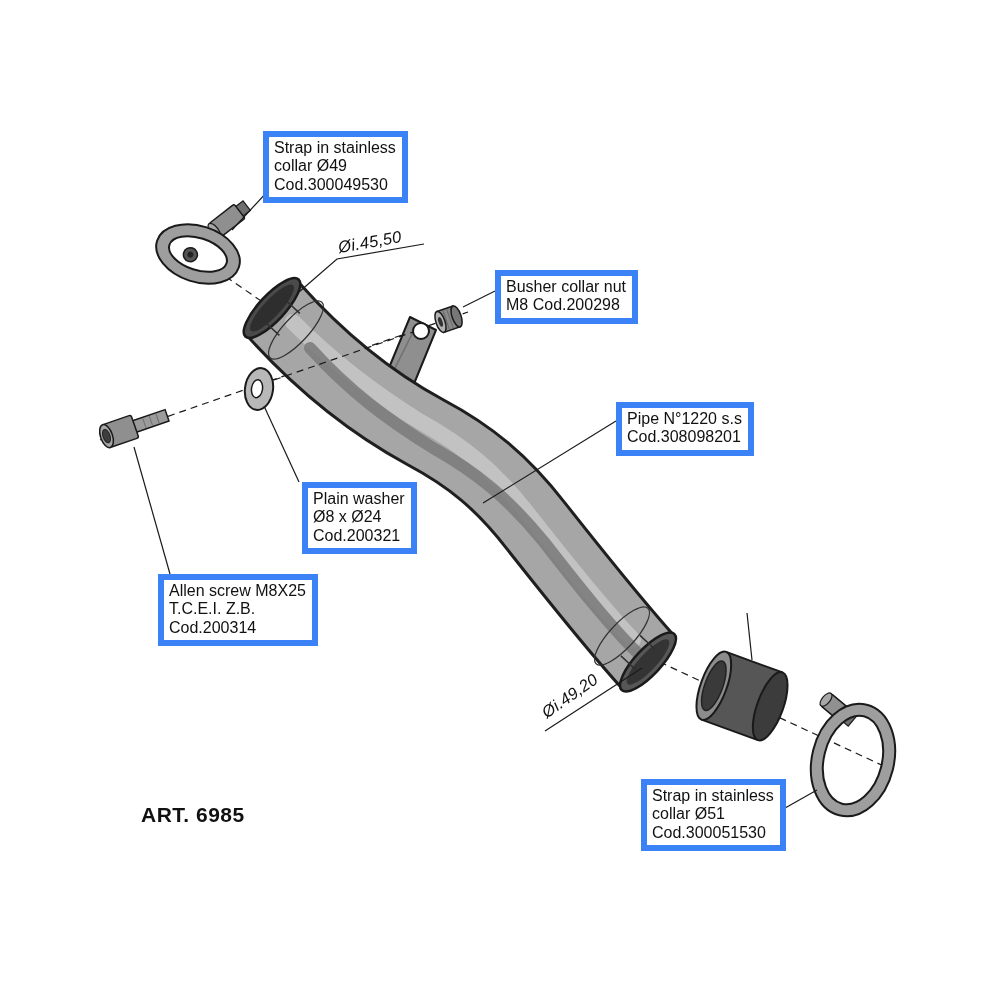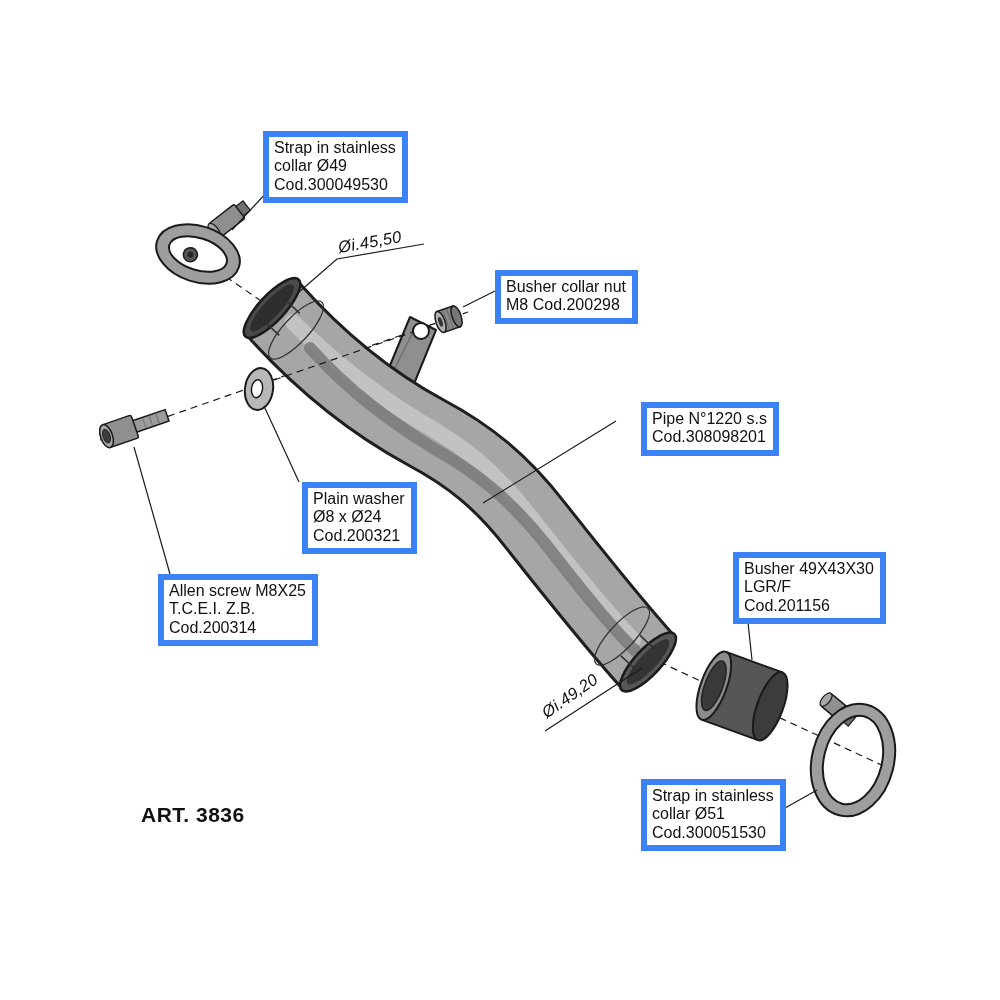--- a/index.html
+++ b/index.html
@@ -140,48 +140,43 @@
     <span class="callout-line">Strap in stainless</span>
     <span class="callout-line">collar Ø49</span>
     <span class="callout-line">Cod.300049530</span>
   </div>
 
   <div class="callout" style="left:495px; top:270px;">
     <span class="callout-line">Busher collar nut</span>
     <span class="callout-line">M8 Cod.200298</span>
   </div>
 
-  <div class="callout" style="left:616px; top:402px;margin-left:25px;">
+  <div class="callout" style="left:616px; top:402px;">
     <span class="callout-line">Pipe N°1220 s.s</span>
     <span class="callout-line">Cod.308098201</span>
   </div>
 
   <div class="callout" style="left:286px; top:482px;margin-left:16px;">
     <span class="callout-line">Plain washer</span>
     <span class="callout-line">Ø8 x Ø24</span>
     <span class="callout-line">Cod.200321</span>
   </div>
 
   <div class="callout" style="left:158px; top:574px;">
     <span class="callout-line">Allen screw M8X25</span>
     <span class="callout-line">T.C.E.I. Z.B.</span>
     <span class="callout-line">Cod.200314</span>
   </div>
 
-  <div class="callout" style="left:733px; top:552px;">
-    <span class="callout-line">Busher 49X43X30</span>
-    <span class="callout-line">LGR/F</span>
-    <span class="callout-line">Cod.201156</span>
-  </div>
 
   <div class="callout" style="left:641px; top:779px;">
     <span class="callout-line">Strap in stainless</span>
     <span class="callout-line">collar Ø51</span>
     <span class="callout-line">Cod.300051530</span>
   </div>
 
   <div class="dim" style="left:340px; top:238px; transform:rotate(-10deg); transform-origin:0 100%;">Øi.45,50</div>
 
   <div class="dim" style="left:549px; top:703px; transform:rotate(-35deg); transform-origin:0 100%;">Øi.49,20</div>
 
-  <div class="art">ART. 3836</div>
+  <div class="art">ART. 6985</div>
 
 </div>
 
 </body></html>

